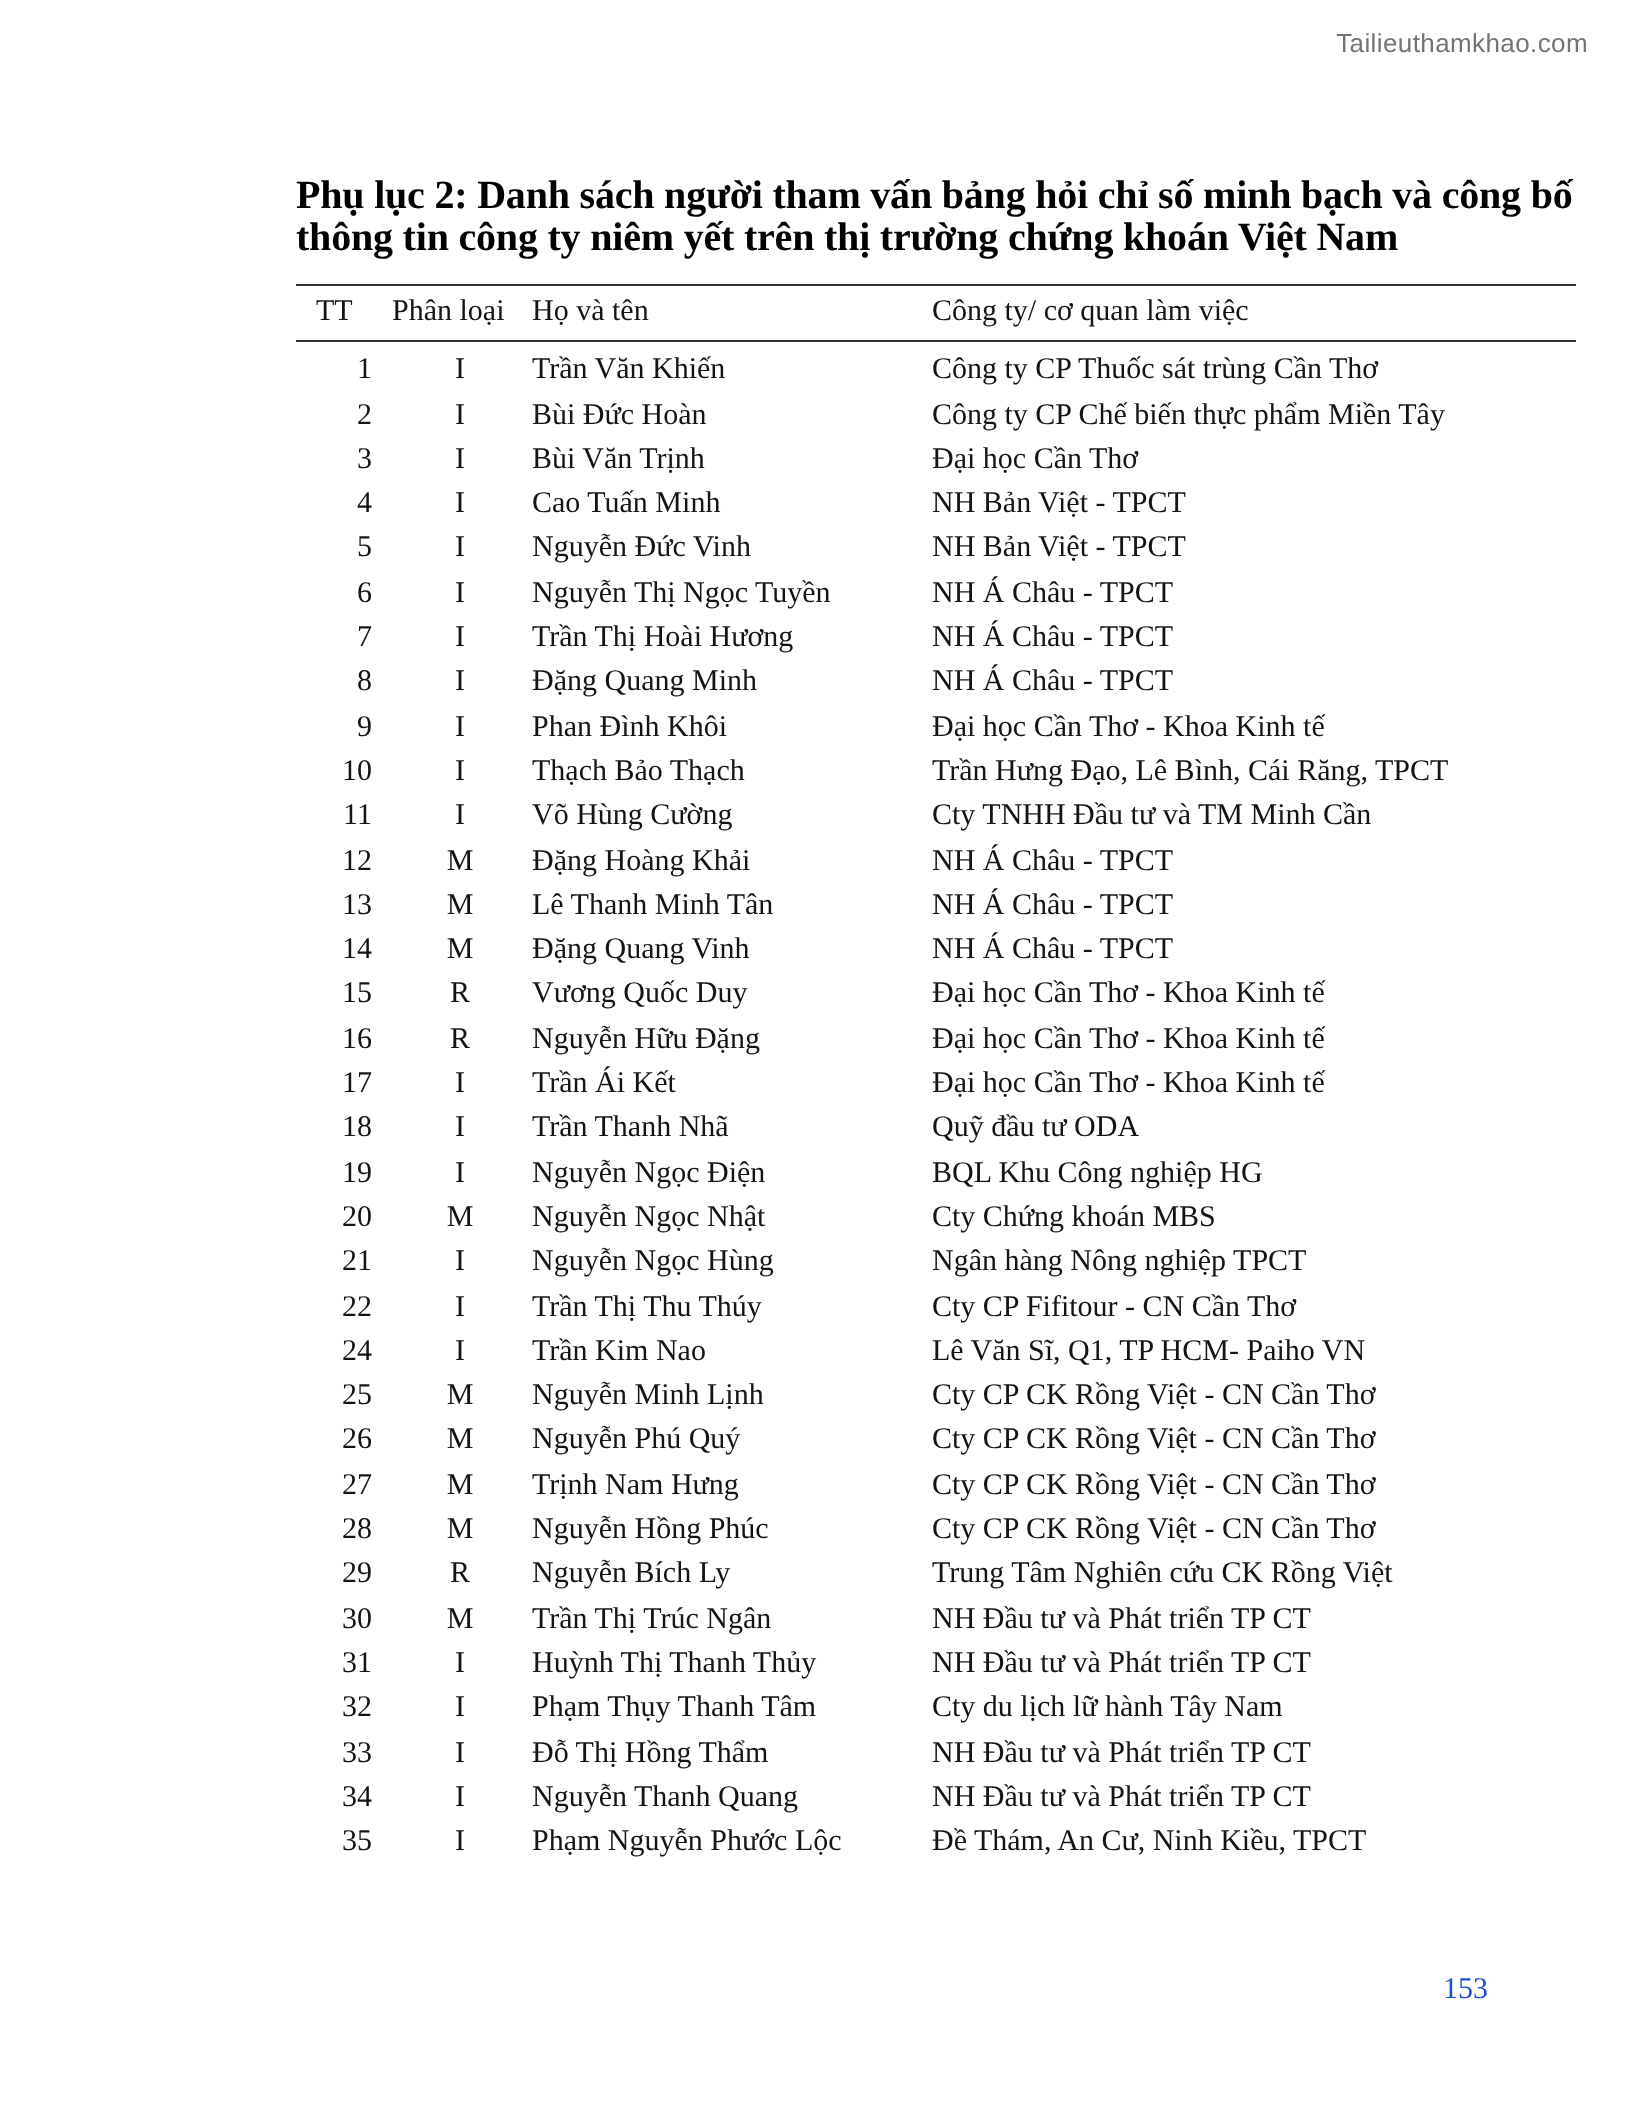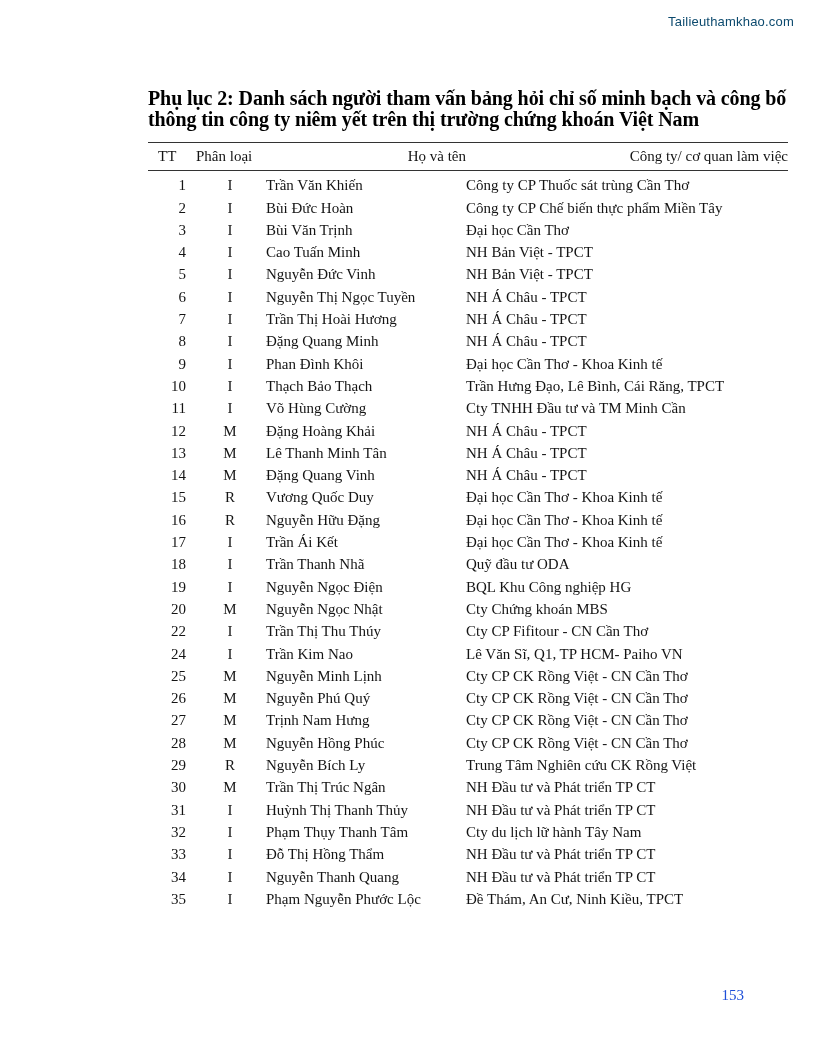--- a/index.html
+++ b/index.html
@@ -17,21 +17,21 @@
   }
 
   
   .watermark {
     position: absolute;
     top: 14px;
     right: 22px;
     font-family: "Liberation Sans", "DejaVu Sans", sans-serif;
     font-size: 13px;
     letter-spacing: 0.2px;
-    color: #0c4a6e;
+    color: #737373;
     user-select: none;
     white-space: nowrap;
     text-align: right;
   }
 
   
   .page {
     position: absolute;
     left: 148px;
     top: 88px;
@@ -52,21 +52,21 @@
   table.listing {
     border-collapse: collapse;
     width: 640px;
     table-layout: fixed;
     font-size: 15px;
     line-height: 22.3px;
   }
 
   table.listing thead th {
     font-weight: normal;
-    text-align: right;
+    text-align: left;
     padding: 2px 0 3px 0;
     border-top: 1.1px solid #333333;
     border-bottom: 1.1px solid #333333;
     white-space: nowrap;
     color: #141414;
   }
 
   table.listing tbody td {
     padding: 0;
     height: 22.3px;
@@ -241,20 +241,26 @@
           <td class="col-name">Nguyễn Ngọc Điện</td>
           <td class="col-org">BQL Khu Công nghiệp HG</td>
         </tr>
         <tr>
           <td class="col-tt">20</td>
           <td class="col-cls">M</td>
           <td class="col-name">Nguyễn Ngọc Nhật</td>
           <td class="col-org">Cty Chứng khoán MBS</td>
         </tr>
         <tr>
+          <td class="col-tt">21</td>
+          <td class="col-cls">I</td>
+          <td class="col-name">Nguyễn Ngọc Hùng</td>
+          <td class="col-org">Ngân hàng  Nông nghiệp TPCT</td>
+        </tr>
+        <tr>
           <td class="col-tt">22</td>
           <td class="col-cls">I</td>
           <td class="col-name">Trần Thị Thu Thúy</td>
           <td class="col-org">Cty CP Fifitour - CN Cần Thơ</td>
         </tr>
         <tr>
           <td class="col-tt">24</td>
           <td class="col-cls">I</td>
           <td class="col-name">Trần Kim Nao</td>
           <td class="col-org">Lê Văn Sĩ, Q1, TP HCM- Paiho VN</td>

